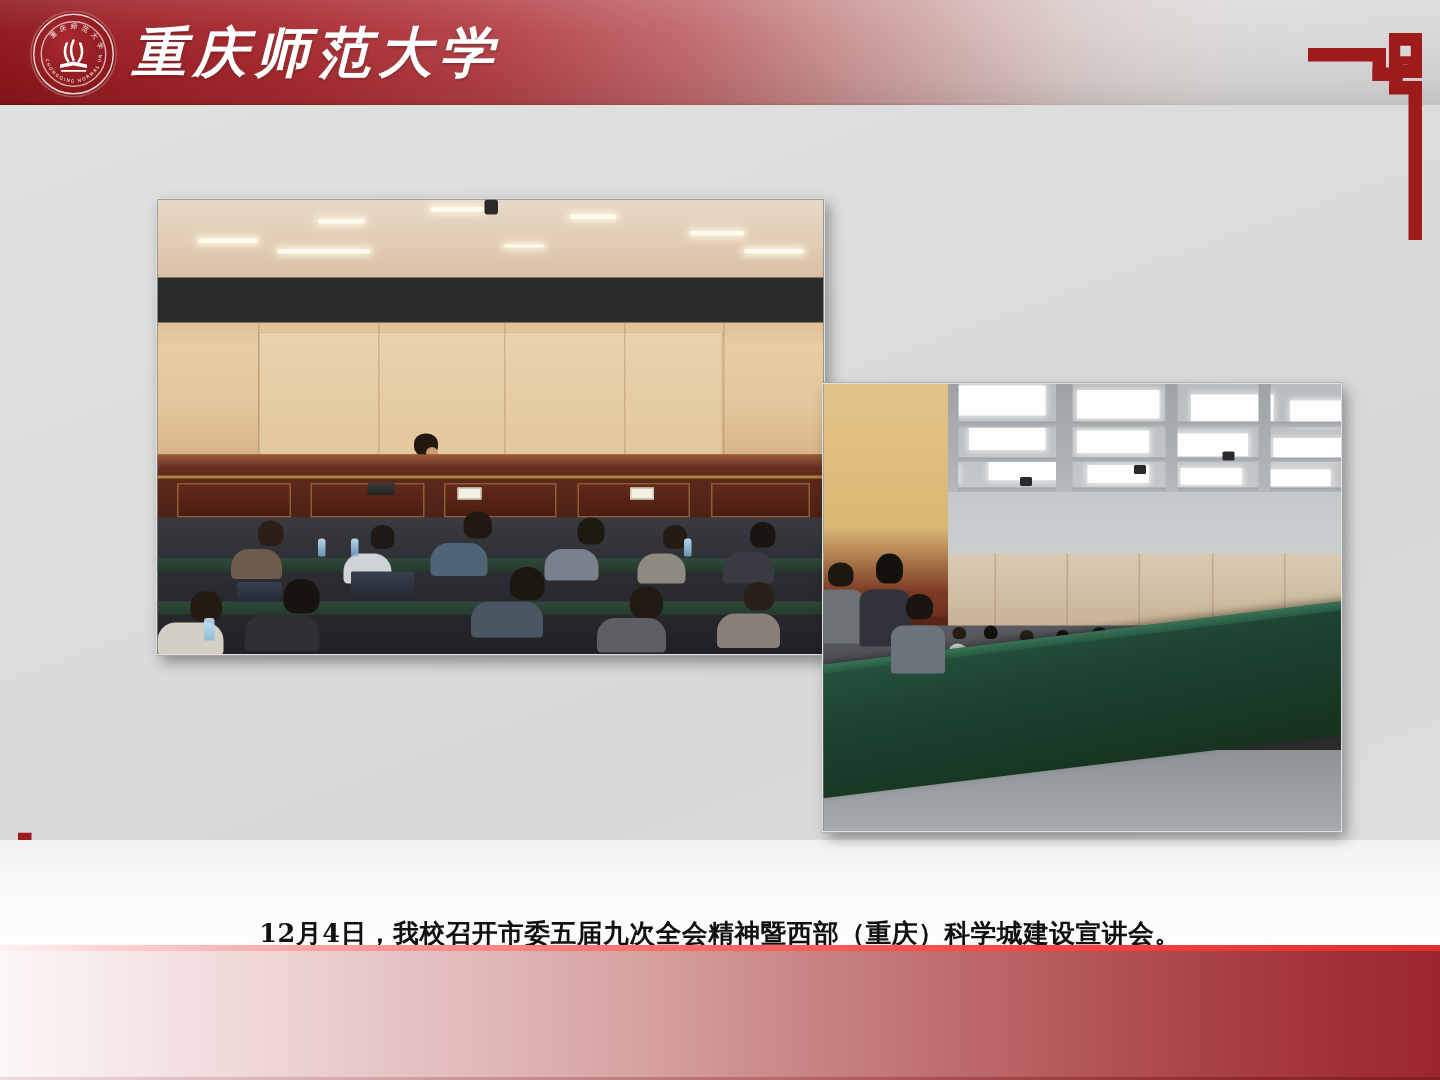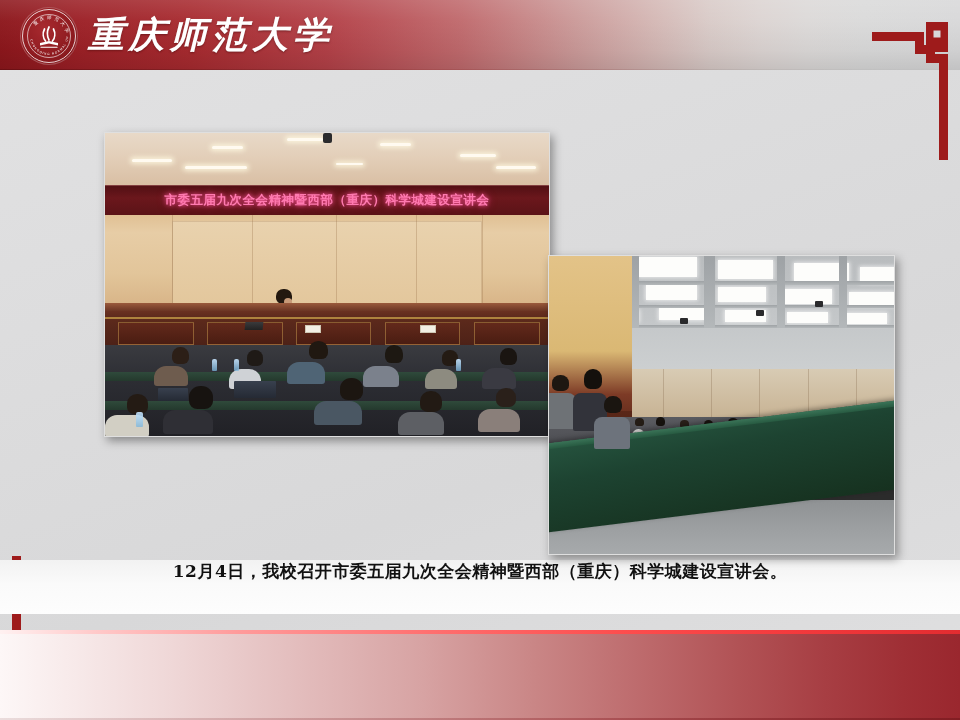--- a/index.html
+++ b/index.html
@@ -152,22 +152,22 @@
     background:linear-gradient(180deg,#8f9294 0%,#9ea1a3 60%,#a7aaac 100%);}
   .p2-chairback{position:absolute;background:linear-gradient(180deg,#2e2e31,#1c1c1f);
     border-radius:3px;}
   .p2-plate{position:absolute;background:#2c50a8;border-radius:1px;}
   .p2-bottle{position:absolute;width:4px;height:11px;border-radius:2px 2px 1px 1px;
     background:linear-gradient(180deg,rgba(215,238,255,.95),rgba(130,185,225,.8));}
   .p2-white{position:absolute;background:#e9e9e6;}
 
   
   .caption-area{
-    position:absolute;left:0;top:560px;width:960px;height:54px;
-    display:flex;align-items:flex-start;justify-content:center;
+    position:absolute;left:0;top:560px;width:960px;height:74px;
+    display:flex;align-items:flex-end;justify-content:center;
     background:linear-gradient(180deg,#f2f2f2 0%,#fafafa 45%,#fdfdfd 100%);
   }
   .caption-text{
     color:#111111;font-size:17px;font-weight:700;letter-spacing:.5px;
     font-family:"DejaVu Serif","Liberation Serif",serif;white-space:nowrap;
   }
 
   
   .footer-band{
     position:absolute;left:0;top:630px;width:960px;height:90px;
@@ -283,23 +283,20 @@
         <div class="p1-ceil-light" style="left:24%;top:26%;width:7%;height:6%"></div>
         <div class="p1-ceil-light" style="left:41%;top:10%;width:8%;height:6%"></div>
         <div class="p1-ceil-light" style="left:62%;top:20%;width:7%;height:6%"></div>
         <div class="p1-ceil-light" style="left:80%;top:40%;width:8%;height:6%"></div>
         <div class="p1-ceil-light" style="left:18%;top:64%;width:14%;height:5%"></div>
         <div class="p1-ceil-light" style="left:52%;top:58%;width:6%;height:5%"></div>
         <div class="p1-ceil-light" style="left:88%;top:64%;width:9%;height:5%"></div>
         <div style="position:absolute;left:49%;top:0;width:9px;height:10px;background:#2b2b2d;border-radius:2px"></div>
       </div>
 
-      <div class="p1-banner">
-        <span class="p1-banner-text">市委五届九次全会精神暨西部（重庆）科学城建设宣讲会</span>
-      </div>
 
       <div class="p1-wall">
         <div class="p1-wall-panel"></div>
         <div class="p1-wall-seam" style="left:15%"></div>
         <div class="p1-wall-seam" style="left:33%"></div>
         <div class="p1-wall-seam" style="left:52%"></div>
         <div class="p1-wall-seam" style="left:70%"></div>
         <div class="p1-wall-seam" style="left:85%"></div>
       </div>
 

